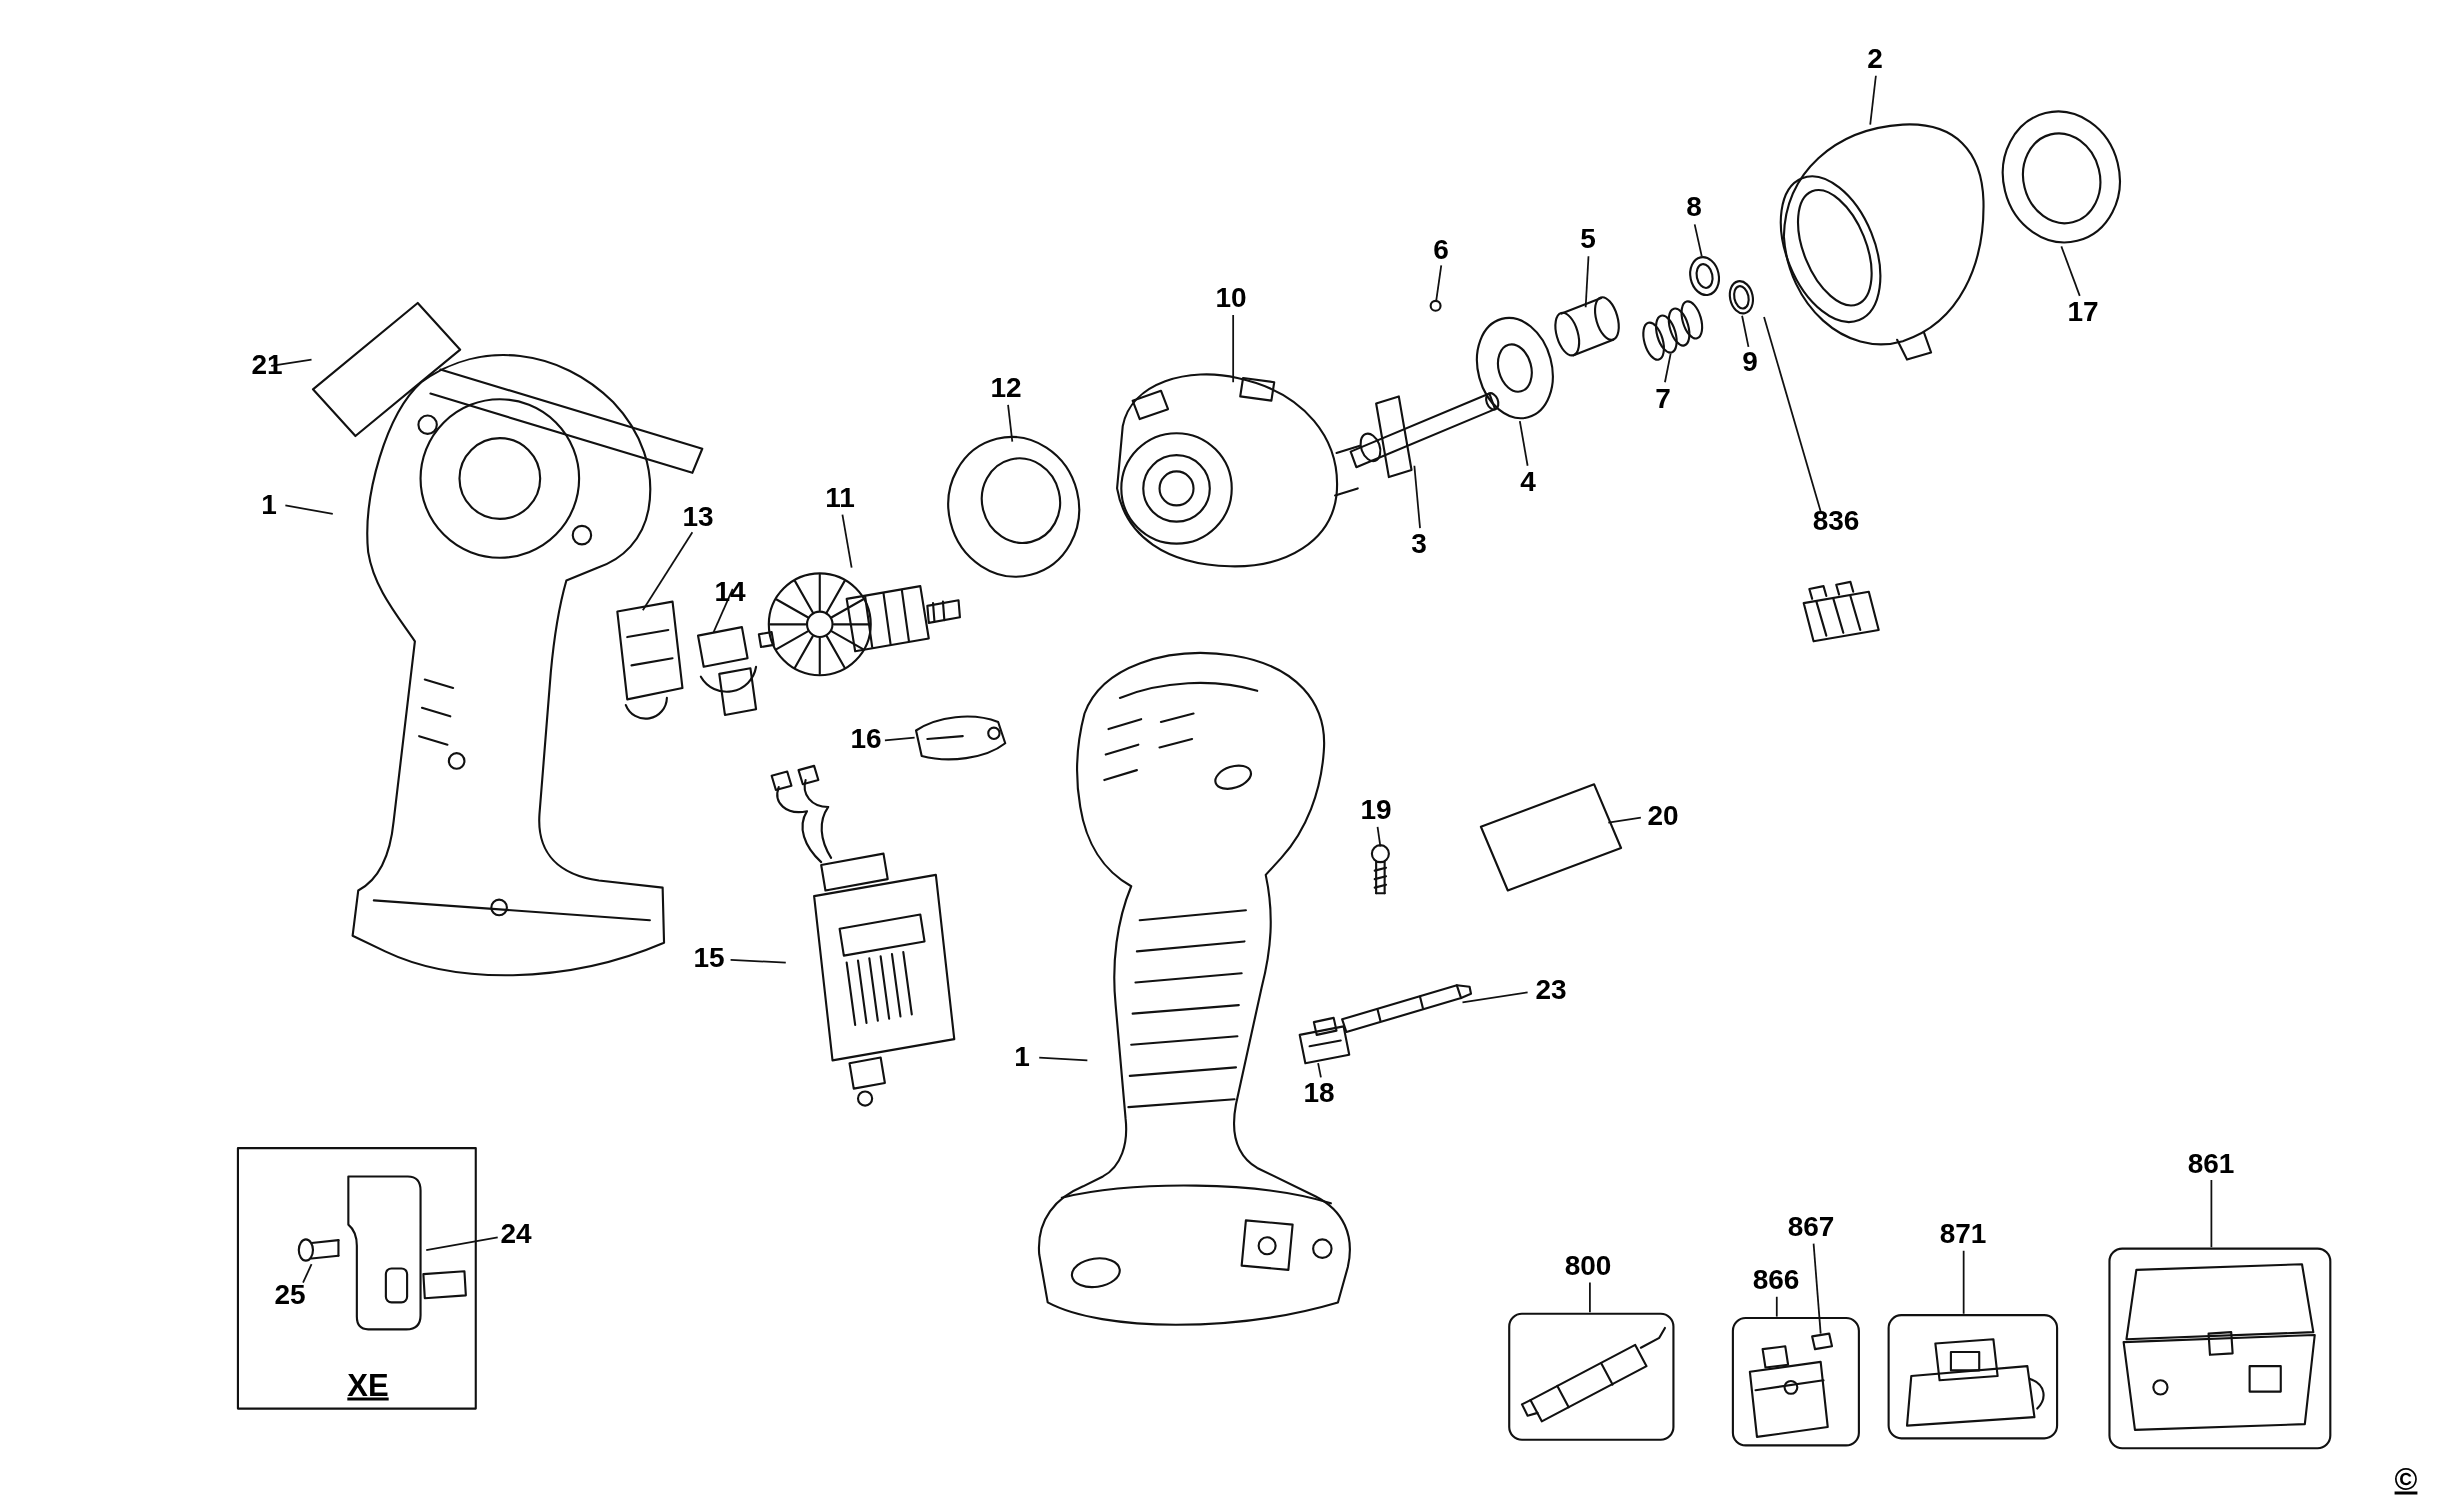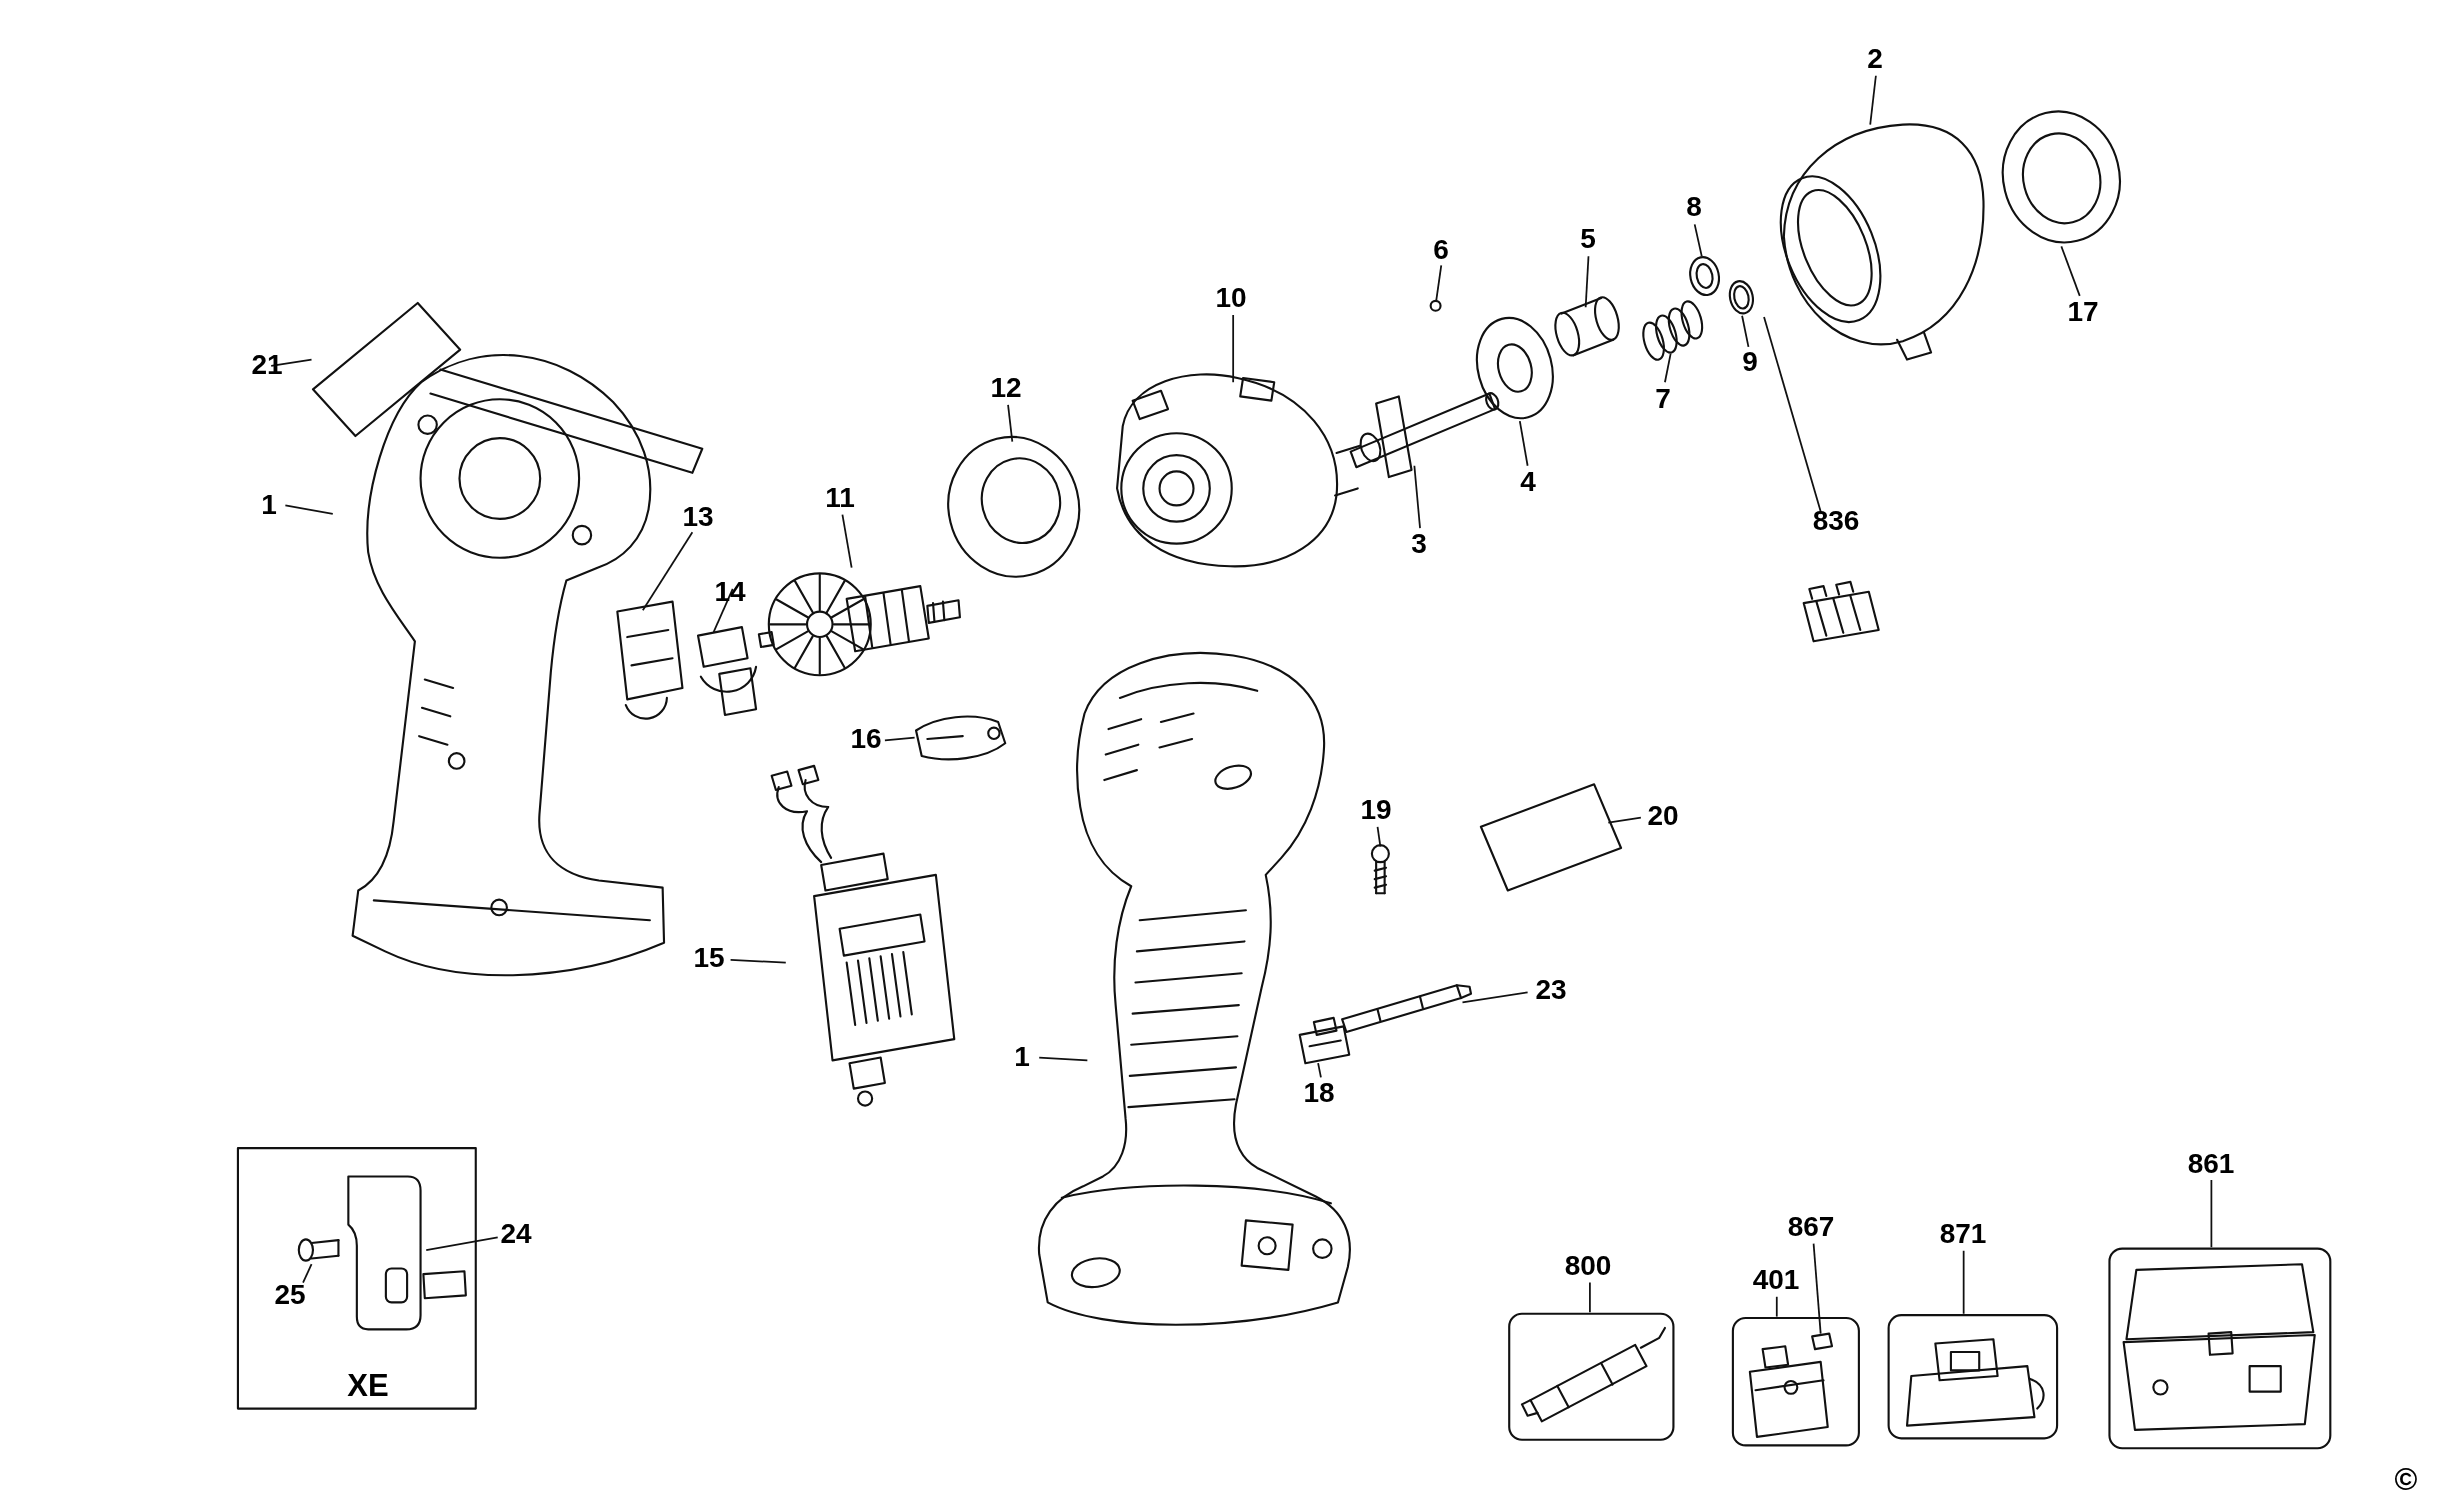--- a/index.html
+++ b/index.html
@@ -15,21 +15,21 @@
   .ld line{stroke:#111;stroke-width:2.5;}
   .lbl{
     position:absolute;
     transform:translate(-50%,-50%);
     font-weight:bold;
     font-size:28px;
     color:#000;
     white-space:nowrap;
     line-height:1;
   }
-  .lbl.big{font-size:31px;}
+  .lbl.big{font-size:31px;text-decoration:underline;}
 </style>
 </head>
 <body>
 
 <div id="stage">
 
 <svg width="2438" height="1507" viewBox="0 0 3444 2129">
 
   <g class="ld">
     <line x1="383" y1="517" x2="440" y2="508"></line>
@@ -334,20 +334,20 @@
   <div class="lbl" style="left:1836px;top:521px">836</div>
   <div class="lbl" style="left:1376px;top:810px">19</div>
   <div class="lbl" style="left:1663px;top:816px">20</div>
   <div class="lbl" style="left:1551px;top:990px">23</div>
   <div class="lbl" style="left:1319px;top:1093px">18</div>
   <div class="lbl" style="left:1022px;top:1057px">1</div>
   <div class="lbl" style="left:516px;top:1234px">24</div>
   <div class="lbl" style="left:290px;top:1295px">25</div>
   <div class="lbl big" style="left:368px;top:1385px">XE</div>
   <div class="lbl" style="left:1588px;top:1266px">800</div>
-  <div class="lbl" style="left:1776px;top:1280px">401</div>
+  <div class="lbl" style="left:1776px;top:1280px">866</div>
   <div class="lbl" style="left:1811px;top:1227px">867</div>
   <div class="lbl" style="left:1963px;top:1234px">871</div>
   <div class="lbl" style="left:2211px;top:1164px">861</div>
   <div class="lbl big" style="left:2406px;top:1479px">©</div>
 
 </div>
 
 
 </body></html>

